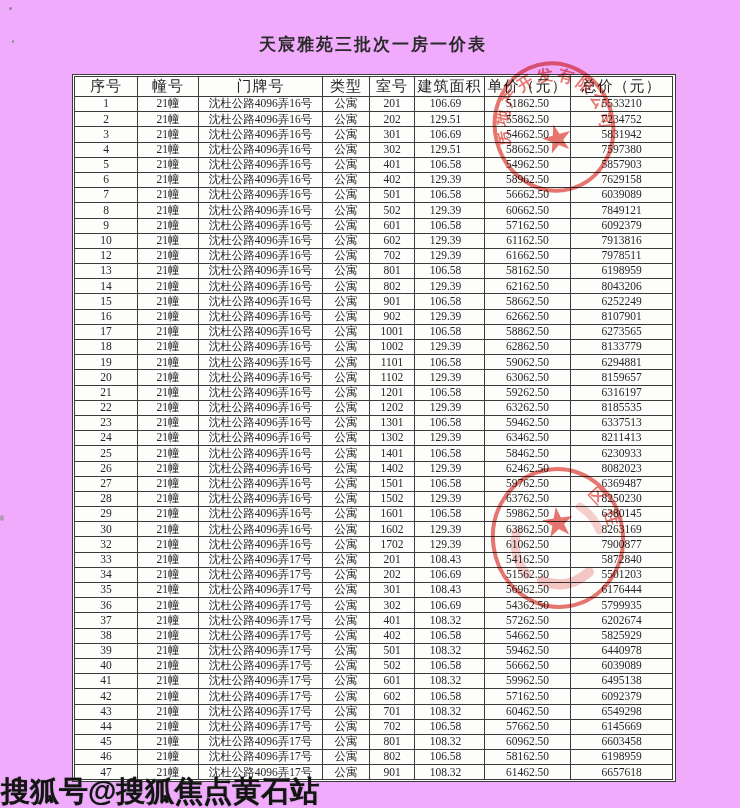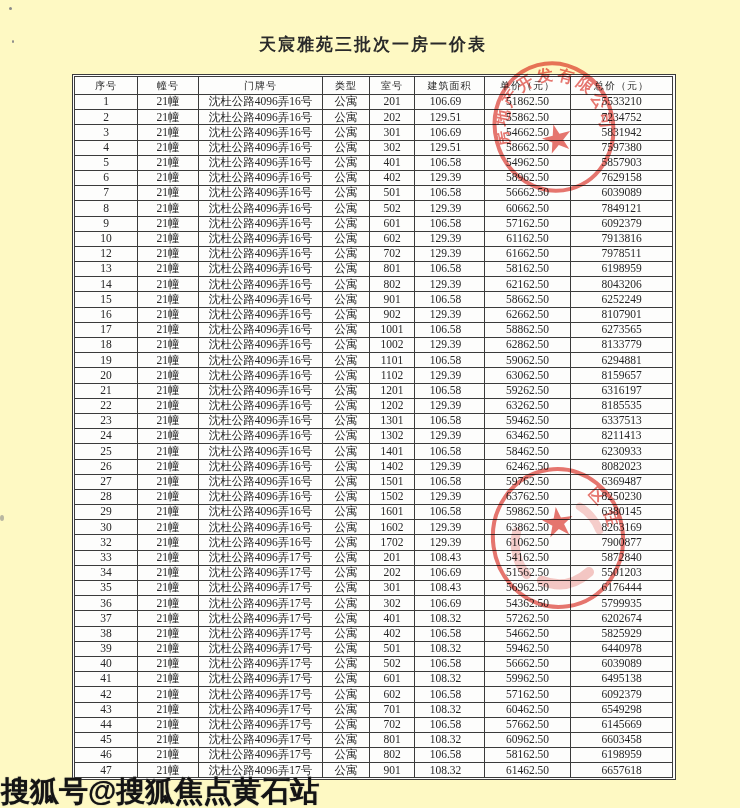--- a/index.html
+++ b/index.html
@@ -1,37 +1,37 @@
 <!DOCTYPE html>
 <html><head>
 <meta charset="utf-8">
 <style>
   html,body{margin:0;padding:0;}
   body{
     width:740px;height:808px;background:#ffffff;
     font-family:"Liberation Serif","DejaVu Serif",serif;
     overflow:hidden;position:relative;
   }
-  .sheet{position:relative;width:740px;height:808px;background:#fef9c3;overflow:hidden;}
+  .sheet{position:relative;width:740px;height:808px;background:#f0abfc;overflow:hidden;}
 
   .doc-title{
     position:absolute;left:74px;top:33px;width:598px;
     text-align:center;font-size:17px;font-weight:bold;
     color:#2a2a2a;letter-spacing:2px;
   }
 
   .table-wrap{
     position:absolute;left:72px;top:74px;width:600px;
     border:1px solid #3b3b3b;padding:1px;background:#fdfdfc;
   }
   table.price-table{
     border-collapse:collapse;table-layout:fixed;width:598px;
   }
   .price-table th{
-    height:17px;font-size:10px;font-weight:normal;color:#262626;
+    height:17px;font-size:15px;font-weight:normal;color:#262626;
     border:1px solid #3b3b3b;padding:0;text-align:center;
     letter-spacing:1px;white-space:nowrap;overflow:hidden;
   }
   .price-table td{
     height:14.2px;font-size:11.5px;color:#262626;
     border:1px solid #3b3b3b;padding:0;text-align:center;
     line-height:1;white-space:nowrap;overflow:hidden;
   }
   .price-table td.col-5{padding-right:8px;}
 

